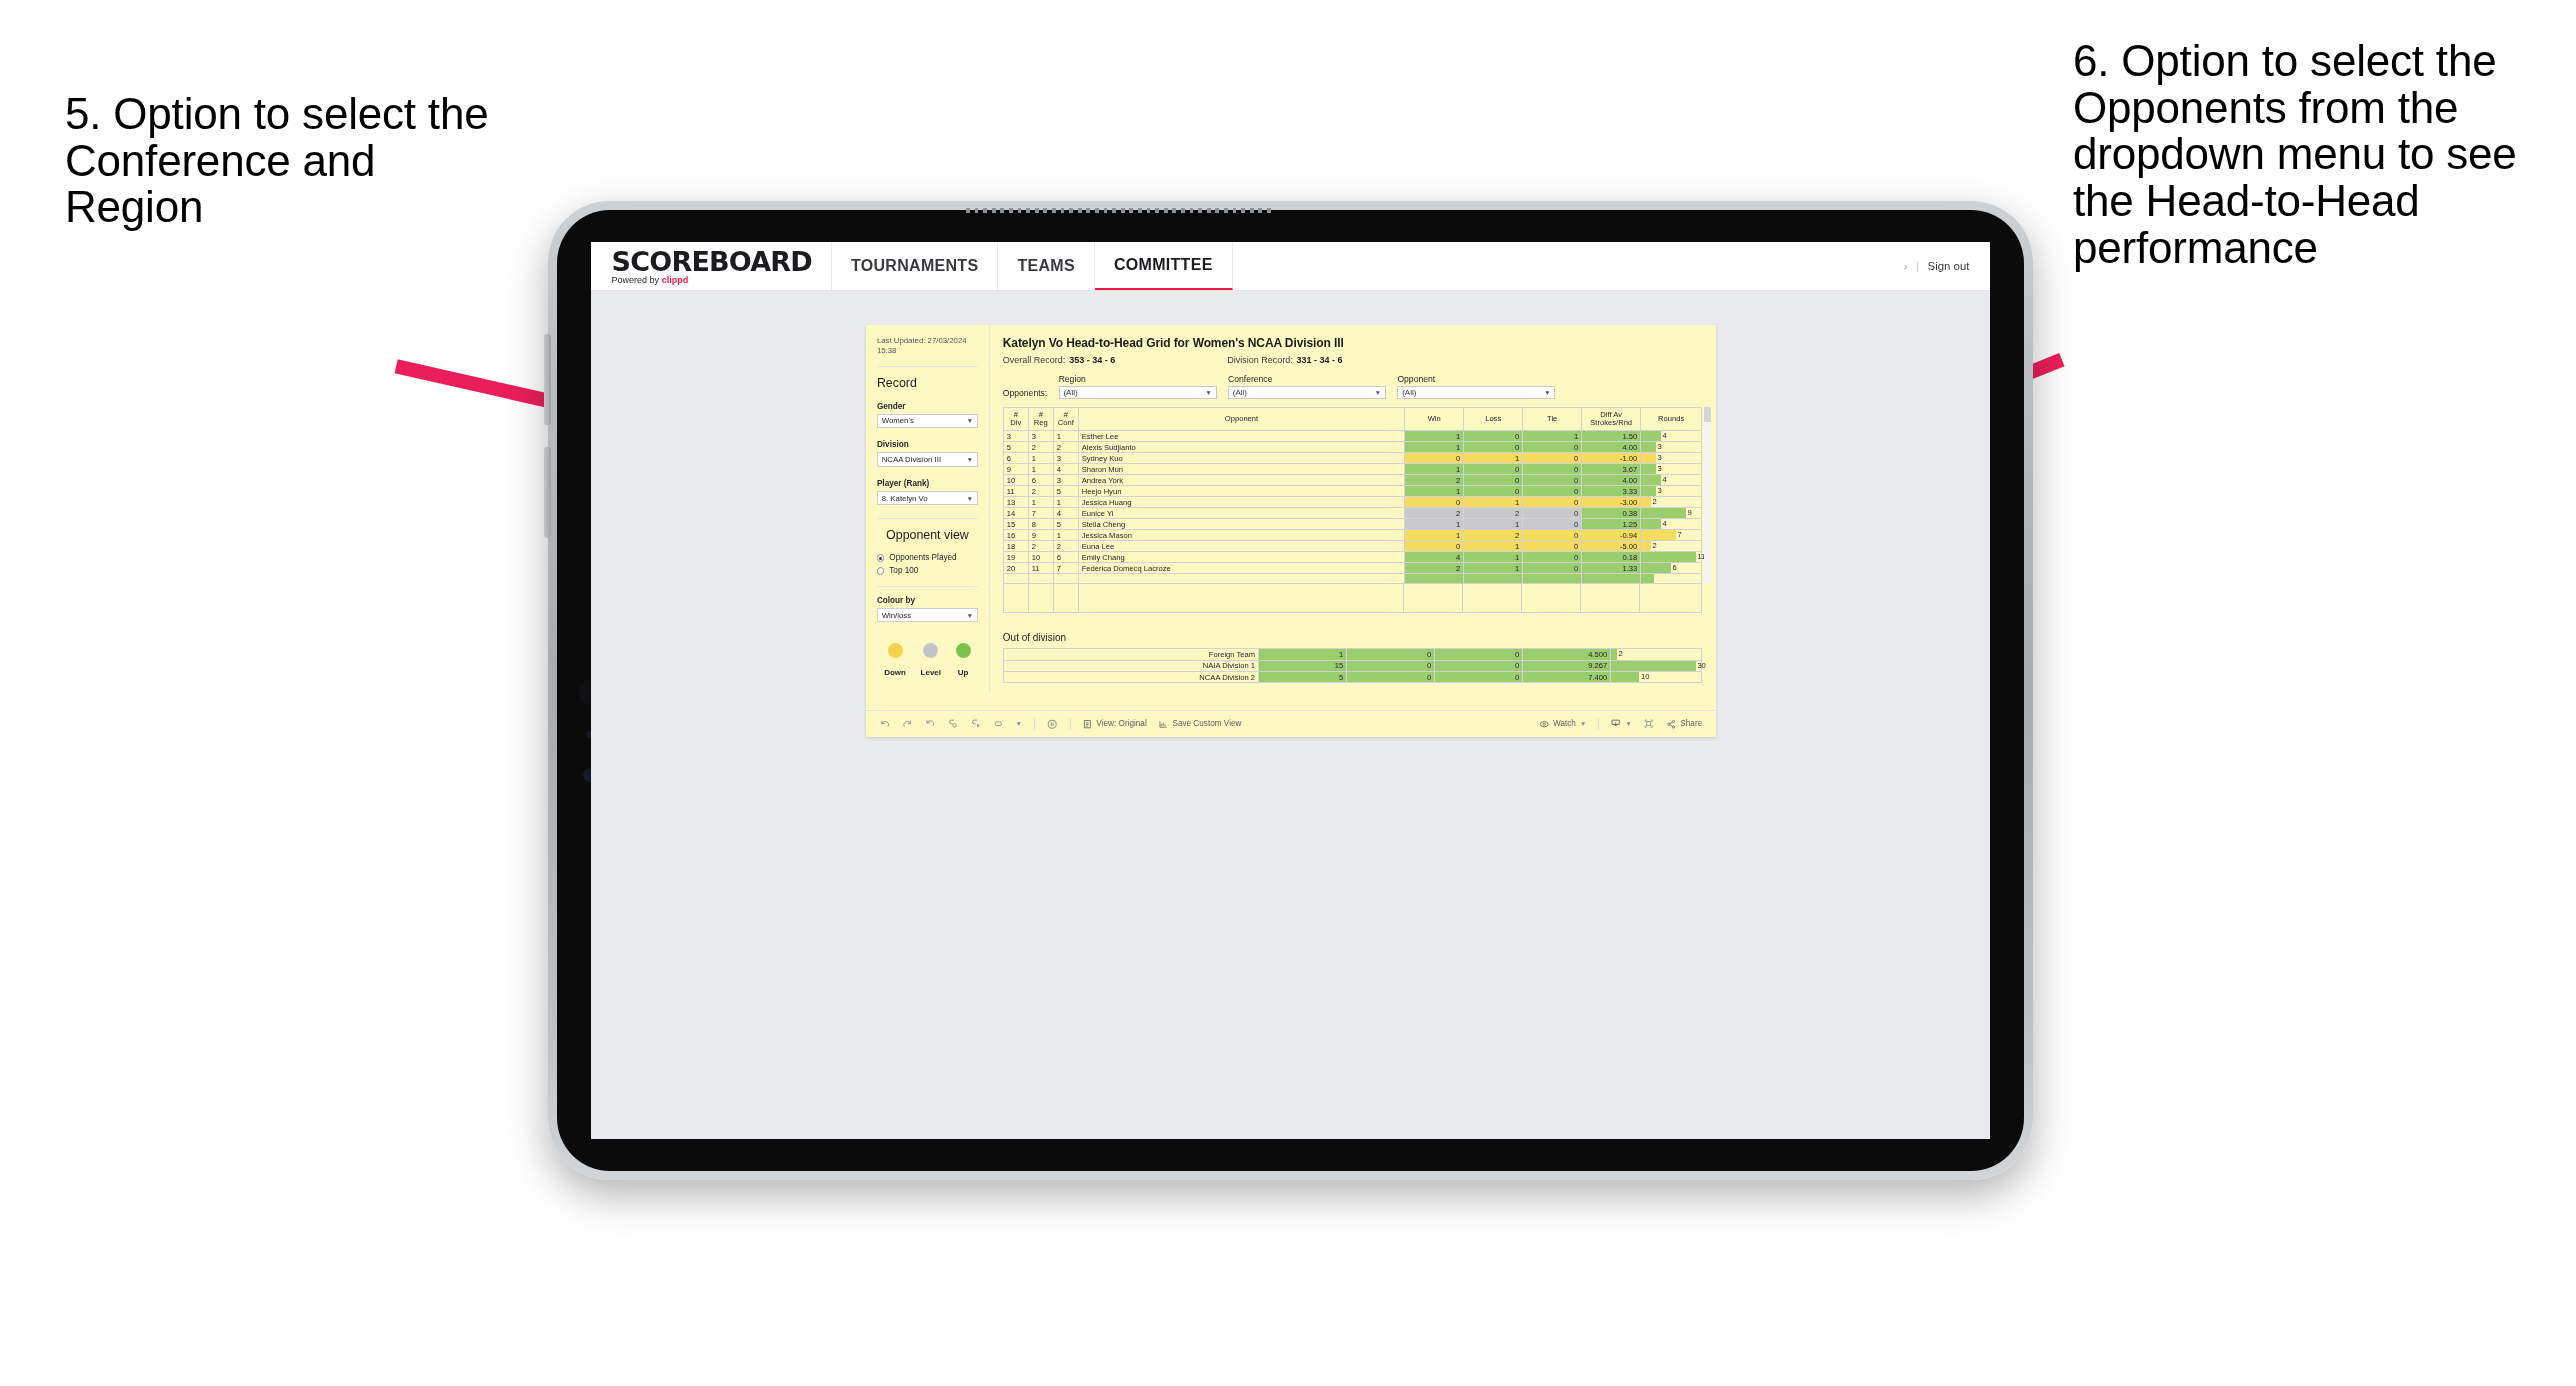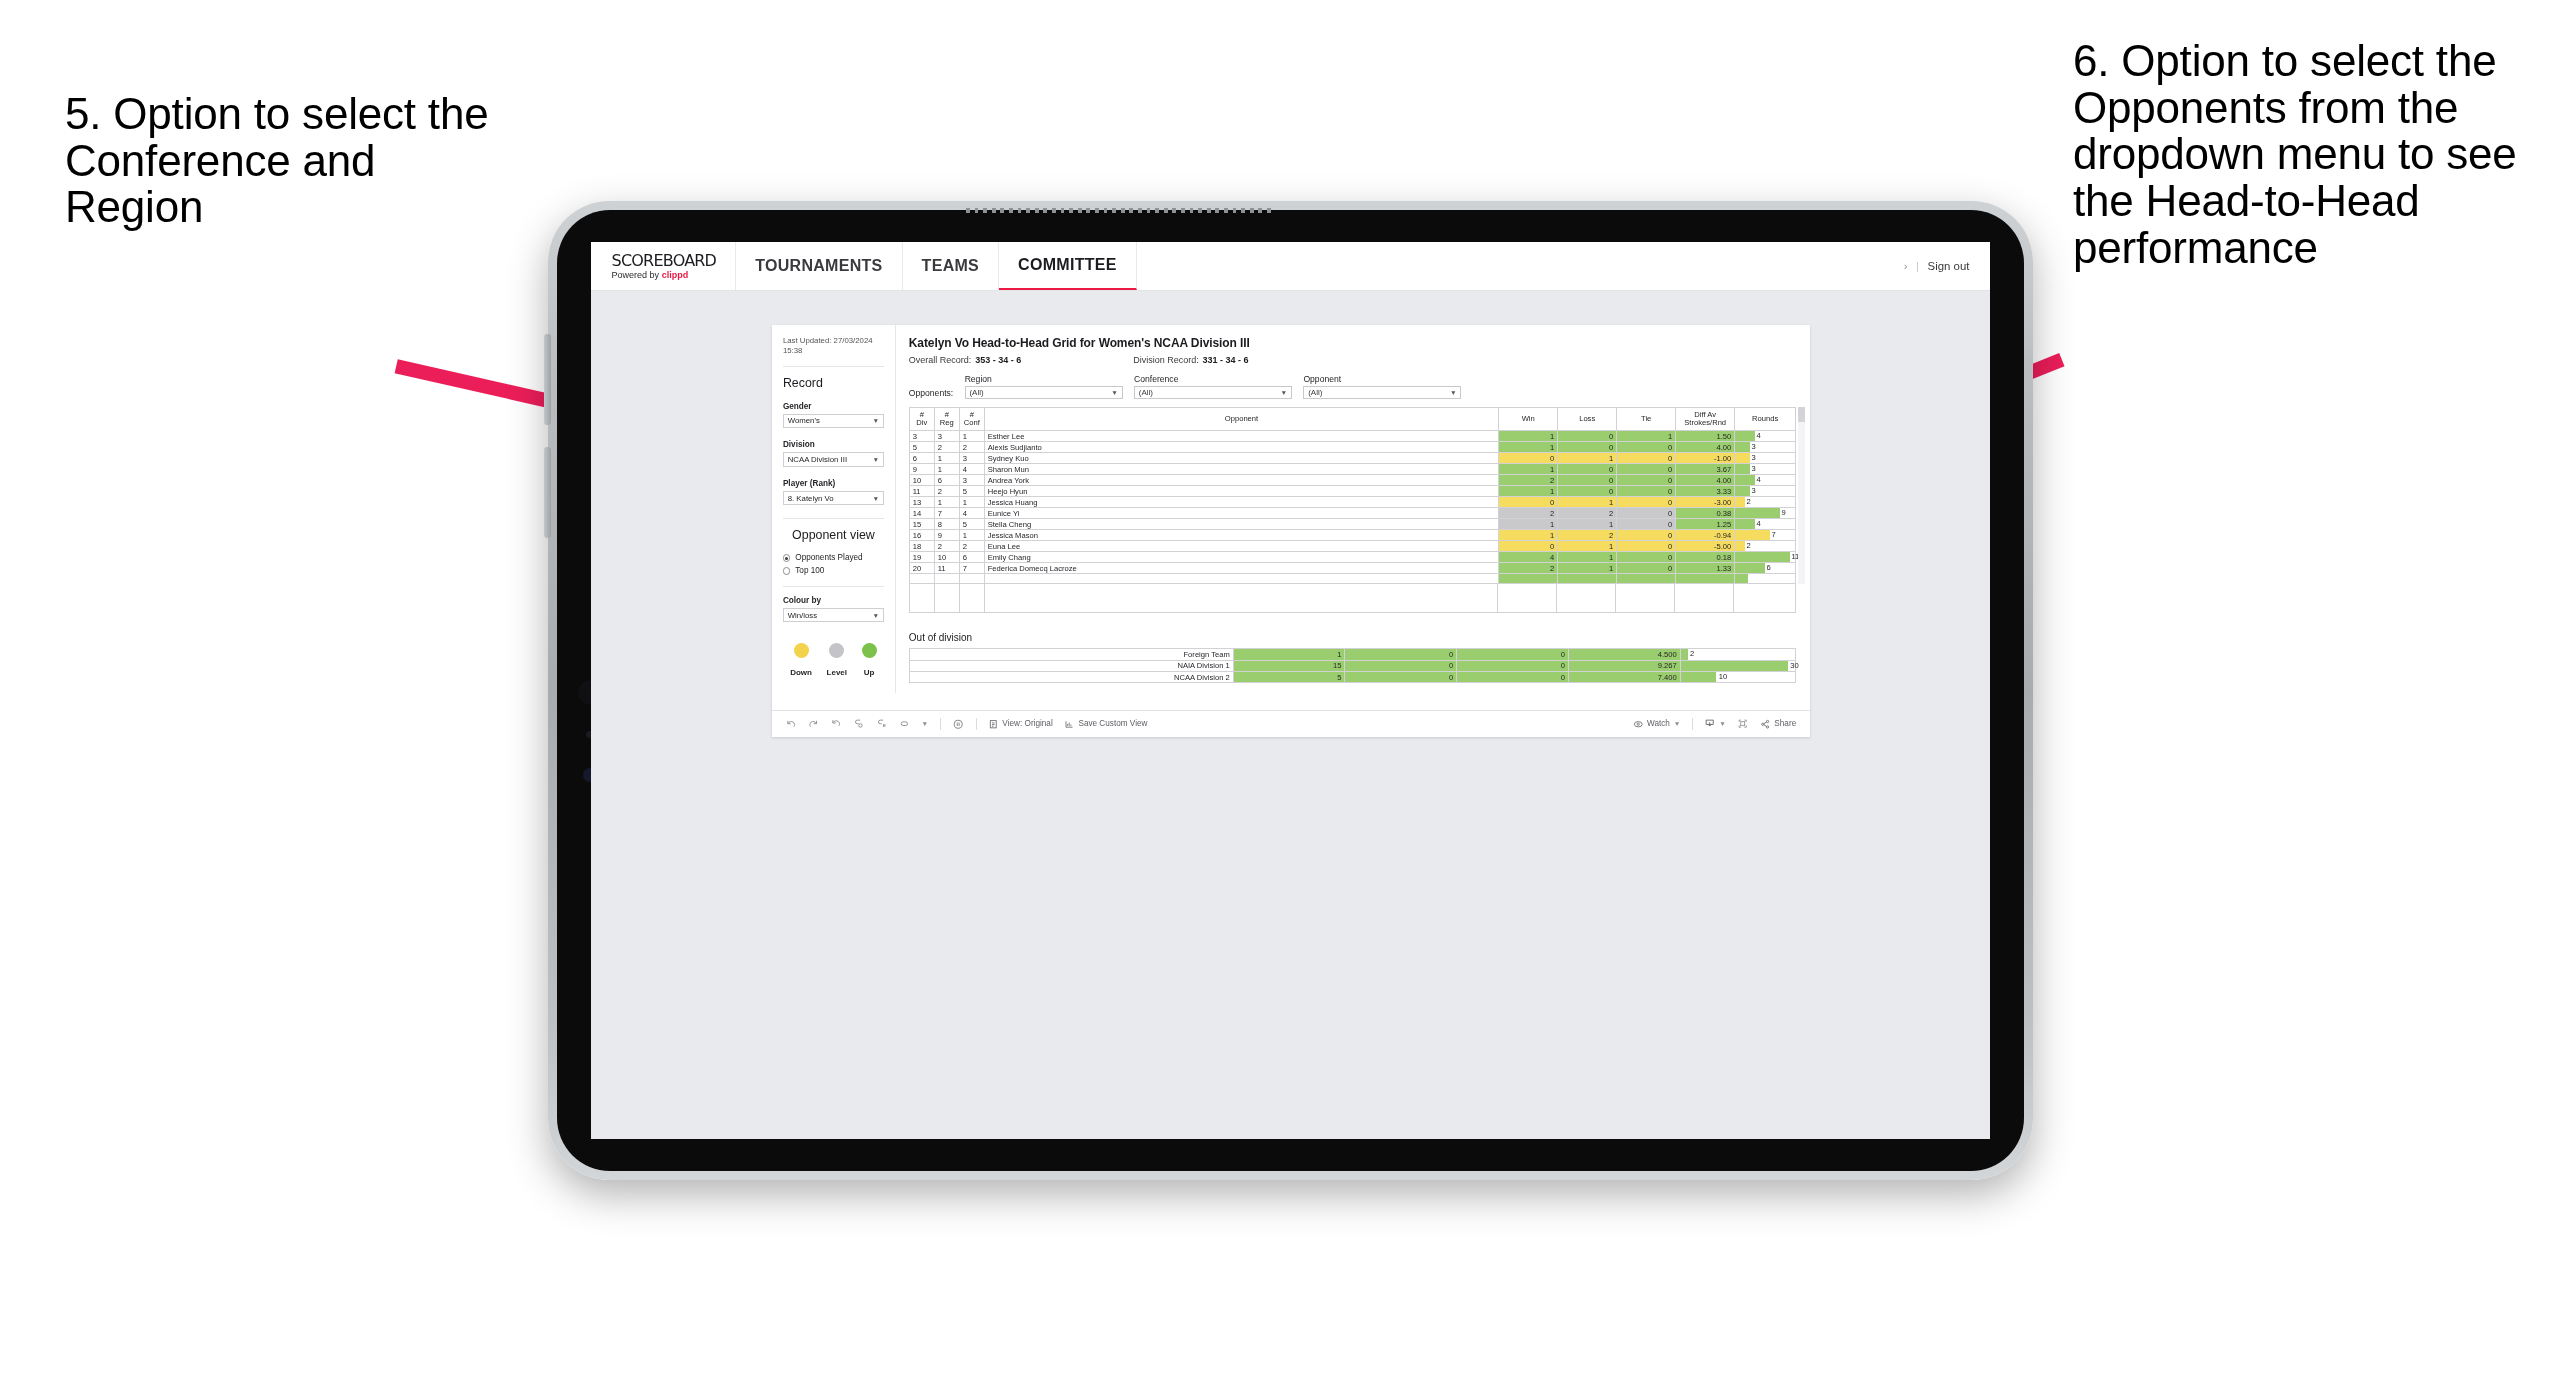--- a/index.html
+++ b/index.html
@@ -67,21 +67,21 @@
     height: 49px; background: #fff;
     display: flex; align-items: stretch;
     border-bottom: 1px solid #e3e3e3;
   }
   #brand {
     padding: 5.7px 19px 3.8px 21px; display: flex; flex-direction: column;
     justify-content: center; border-right: 1px solid #eaeaea; min-width: 141px;
   }
   #brand-title {
     font-family: "DejaVu Sans", sans-serif;
-    font-weight: 400; font-size: 16px; letter-spacing: -0.8px;
+    font-weight: 700; font-size: 27px; letter-spacing: -0.8px;
     color: #1c1c20; line-height: 1;
   }
   #brand-sub { font-size: 9px; color: #2b2b2f; margin-top: 1.9px; line-height: 1; }
   #brand-sub b { color: #ec1944; font-weight: 700; }
   .topnav {
     display: flex; align-items: center; padding: 0 19px;
     font-size: 16px; color: #3a3a3e; letter-spacing: 0.3px;
     border-right: 1px solid #eaeaea; cursor: pointer; font-weight: bold;
   }
   .topnav.active { color: #1c1c20; border-bottom: 2.9px solid #ec1944; }
@@ -98,21 +98,21 @@
     height: 32px; background: #fff; display: flex; align-items: center;
     padding-left: 21px; gap: 28.5px; border-bottom: 1px solid #dcdcdc;
     font-size: 11px; letter-spacing: 0.3px; color: #3a3a3e;
   }
   #subnav .sn { cursor: pointer; }
   #subnav .sn.active { color: #ec1944; }
 
   
   #wb-area { padding: 34px 0 0 0; }
   #workbook {
-    margin: 0 auto; width: 1038px; background: #ffffff;
+    margin: 0 auto; width: 850px; background: #fef9c3;
     box-shadow: 0 1px 2.9px rgba(0,0,0,.14);
     display: flex; flex-direction: column;
   }
   #wb-body { display: flex; }
 
   
   #sidebar { width: 124px; border-right: 1px solid #e6e6e6; padding: 11.4px 10.5px 13.3px 11.4px; }
   #last-updated { font-size: 7.8px; color: #55555a; line-height: 1.25; }
   .hr { height: 1px; background: #e6e6e6; margin: 10.5px 0 9.5px 0; }
   .side-h { font-size: 12.4px; color: #1c1c20; font-weight: 400; margin-bottom: 11.4px; }

